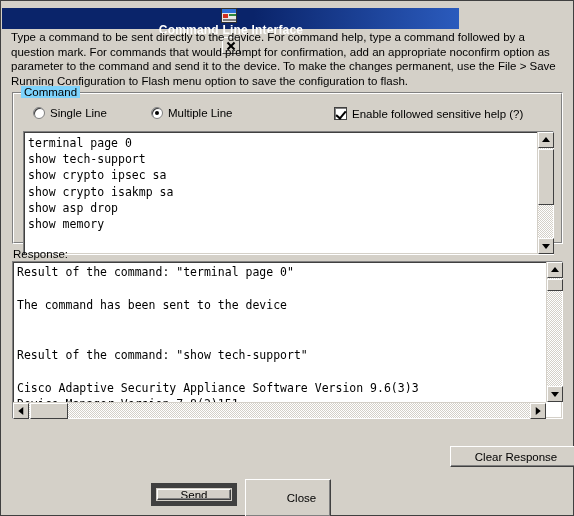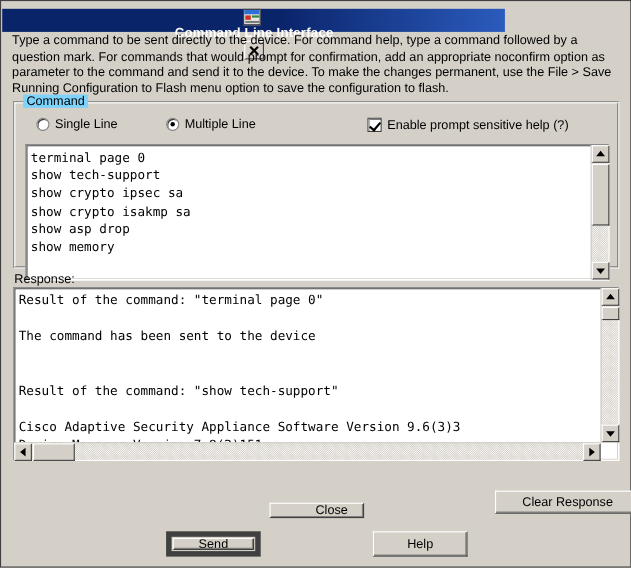--- a/index.html
+++ b/index.html
@@ -339,21 +339,21 @@
     border-left: 1px solid #ffffff;
     border-right: 1px solid #404040;
     border-bottom: 1px solid #404040;
     box-shadow: inset -1px -1px 0 #808080;
     box-sizing: border-box;
     pointer-events: none;
   }
 
   #btn-clear { left: 449px; top: 445px; width: 132px; height: 21px; }
   #btn-send  { left: 150px; top: 482px; width: 86px;  height: 23px; }
-  #btn-close { left: 244px; top: 456px; width: 86px;  height: 14px; padding-left: 27px; }
+  #btn-close { left: 244px; top: 478px; width: 86px;  height: 38px; padding-left: 27px; }
   #btn-help  { left: 338px; top: 482px; width: 86px;  height: 23px; }
 </style>
 </head>
 <body>
 
 <div class="dialog">
 
   <div class="titlebar">
     <div class="title-icon">
       <div class="i-top"></div>
@@ -377,21 +377,21 @@
         <span class="radio-label">Single Line</span>
       </div>
       <div class="radio">
         <span class="radio-mark checked"></span>
         <span class="radio-label">Multiple Line</span>
       </div>
     </div>
 
     <div class="checkrow">
       <span class="checkbox checked"></span>
-      <span class="check-label">Enable prompt sensitive help (?)</span>
+      <span class="check-label">Enable followed sensitive help (?)</span>
     </div>
 
     <div class="sunken cmd-area">
       <div class="cmd-text">terminal page 0
 show tech-support
 show crypto ipsec sa
 show crypto isakmp sa
 show asp drop
 show memory</div>
       <div class="vscroll">
@@ -441,15 +441,14 @@
   </div>
 
   <button class="btn" id="btn-clear">Clear Response</button>
 
   <button class="btn default" id="btn-send">
     <span class="inner"></span>
     <span>Send</span>
   </button>
 
   <button class="btn" id="btn-close">Close</button>
-  <button class="btn" id="btn-help">Help</button>
 
 </div>
 
 </body></html>

